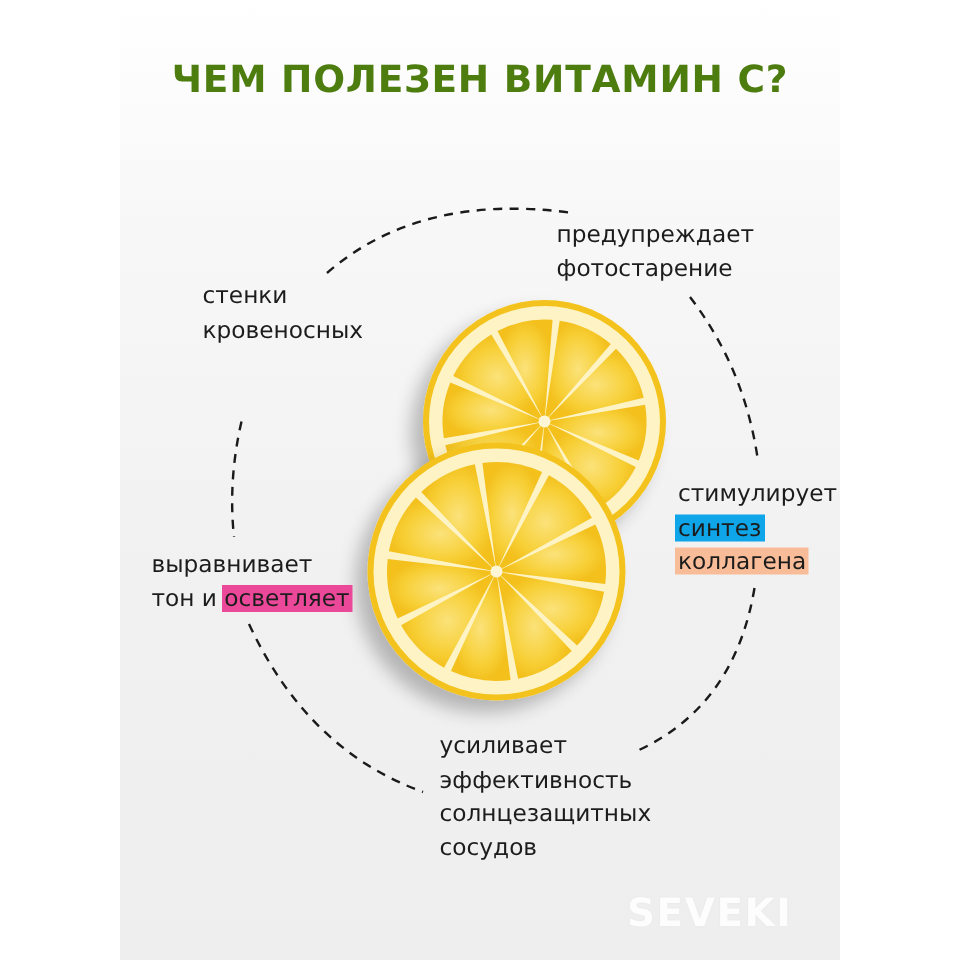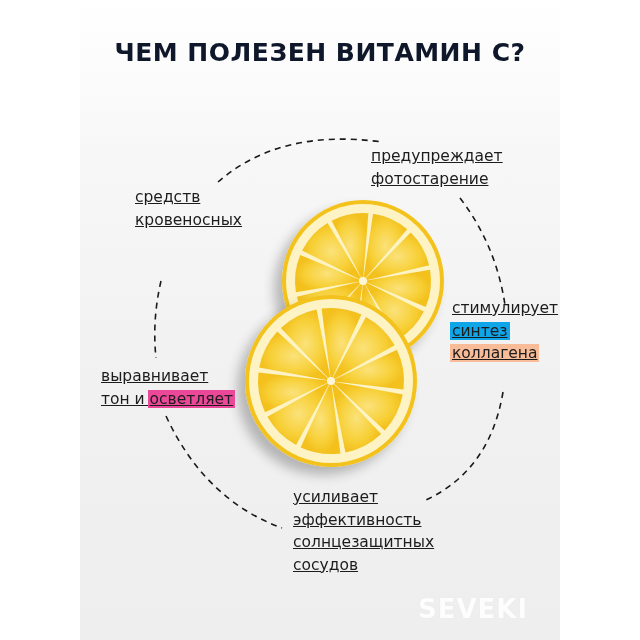--- a/index.html
+++ b/index.html
@@ -9,28 +9,28 @@
       font-family: "DejaVu Sans", sans-serif;
       color: #1a1a1a;
     }
     .panel {
       position: absolute; left: 80px; top: 0; width: 480px; height: 640px;
       background: linear-gradient(180deg, #ffffff 0%, #f7f7f7 25%, #f1f1f1 60%, #eeeeee 100%);
     }
     .title {
       position: absolute; left: 0; top: 38px; width: 640px; text-align: center;
       font-family: "DejaVu Sans", sans-serif; font-weight: bold;
-      font-size: 25px; letter-spacing: 0.5px; color: #0f172a;
+      font-size: 25px; letter-spacing: 0.5px; color: #4d7c0f;
     }
     svg.art { position: absolute; left: 0; top: 0; }
     .label {
       position: absolute; font-size: 15.5px; line-height: 22.5px;
       color: #1c1c1c; white-space: nowrap;
     }
-    .label .line { display: block; text-decoration: underline; }
+    .label .line { display: block; }
     .hl { background: #f8bd98; padding: 0 2px; margin-left: -2px; }
     .watermark {
       position: absolute; left: 418px; top: 594px;
       font-family: "DejaVu Sans", sans-serif; font-weight: bold;
       font-size: 26px; letter-spacing: 1px; color: rgba(255,255,255,0.9);
       text-shadow: 0 0 1px rgba(220,220,220,0.6);
     }
   </style>
 </head>
 <body>
@@ -94,28 +94,28 @@
       <path d="M 327.5597231227942 380.3561871326519 L 259.24565370399307 367.571903052453 A 73 73 0 0 1 277.2554398444098 331.5983577835499 L 328.4232060199375 378.63142811290993 Z" fill="url(#fleshGrad)" stroke-linejoin="round"></path>
       <path d="M 328.5951812496487 378.45700043689374 L 280.84235177838707 327.9602948266402 A 73 73 0 0 1 316.55729421277954 309.44297204645943 L 330.30754150335247 377.5691835912686 Z" fill="url(#fleshGrad)" stroke-linejoin="round"></path>
       <path d="M 330.54919840235436 377.529153140866 L 321.59756667767647 308.60805122377724 A 73 73 0 0 1 361.37577130235263 314.61993885369515 L 332.45637259668814 377.81739432860184 Z" fill="url(#fleshGrad)" stroke-linejoin="round"></path>
       <path d="M 332.6754064431779 377.92705137528174 L 365.94419152913883 316.90707154159 A 73 73 0 0 1 394.5917361889207 345.15183284352304 L 334.04891885837293 379.28125225962094 Z" fill="url(#fleshGrad)" stroke-linejoin="round"></path>
       <path d="M 334.16166616767805 379.4987115386575 L 396.94332292585636 349.687412092 A 73 73 0 0 1 403.51781925493776 389.37650825273744 L 334.4768817450998 381.40161340937783 Z" fill="url(#fleshGrad)" stroke-linejoin="round"></path>
       <circle cx="331" cy="381" r="4" fill="#fdf6d6"></circle>
     </g>
 </svg>
 
 <div class="label" id="lbl-vessels" style="left:135px; top:186px;">
-    <span class="line"><span>средств</span></span>
+    <span class="line"><span>стенки</span></span>
     <span class="line"><span>кровеносных</span></span>
   </div>
 <div class="label" id="lbl-photoaging" style="left:371px; top:145px;">
     <span class="line"><span>предупреждает</span></span>
     <span class="line"><span>фотостарение</span></span>
   </div>
-<div class="label" id="lbl-collagen" style="left:452px; top:297px;">
+<div class="label" id="lbl-collagen" style="left:452px; top:318px;">
     <span class="line"><span>стимулирует</span></span>
     <span class="line"><span class="hl" style="background: #0ea5e9;">синтез</span></span>
     <span class="line"><span class="hl" style="background: rgb(248, 189, 152); text-align: center;">коллагена</span></span>
   </div>
 <div class="label" id="lbl-tone" style="left:101px; top:365px;">
     <span class="line"><span>выравнивает</span></span>
     <span class="line"><span>тон и </span><span class="hl" style="background: #ec4899;">осветляет</span></span>
   </div>
 <div class="label" id="lbl-spf" style="left:293px; top:486px;">
     <span class="line"><span>усиливает</span></span>

